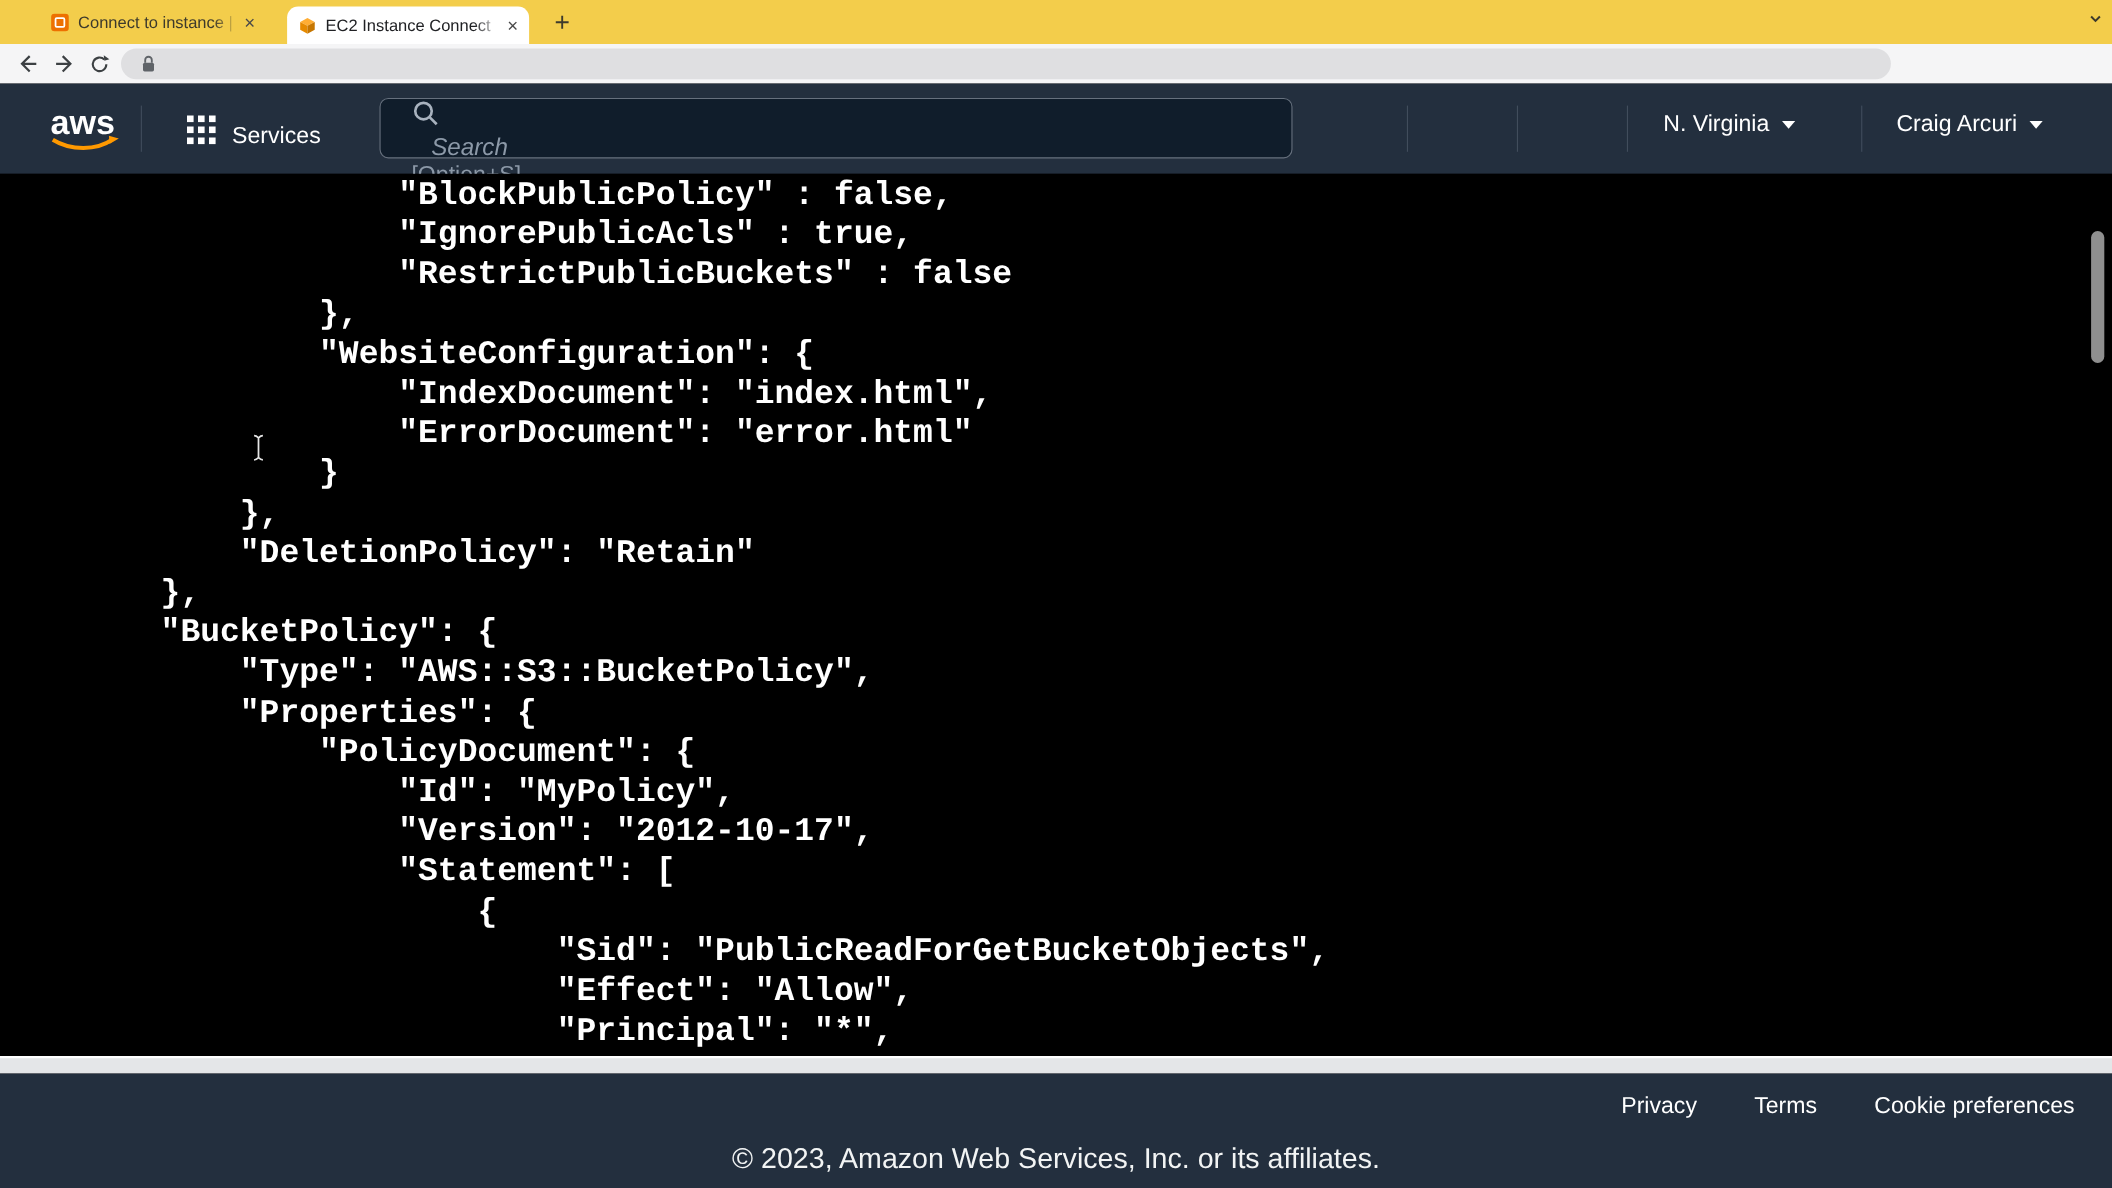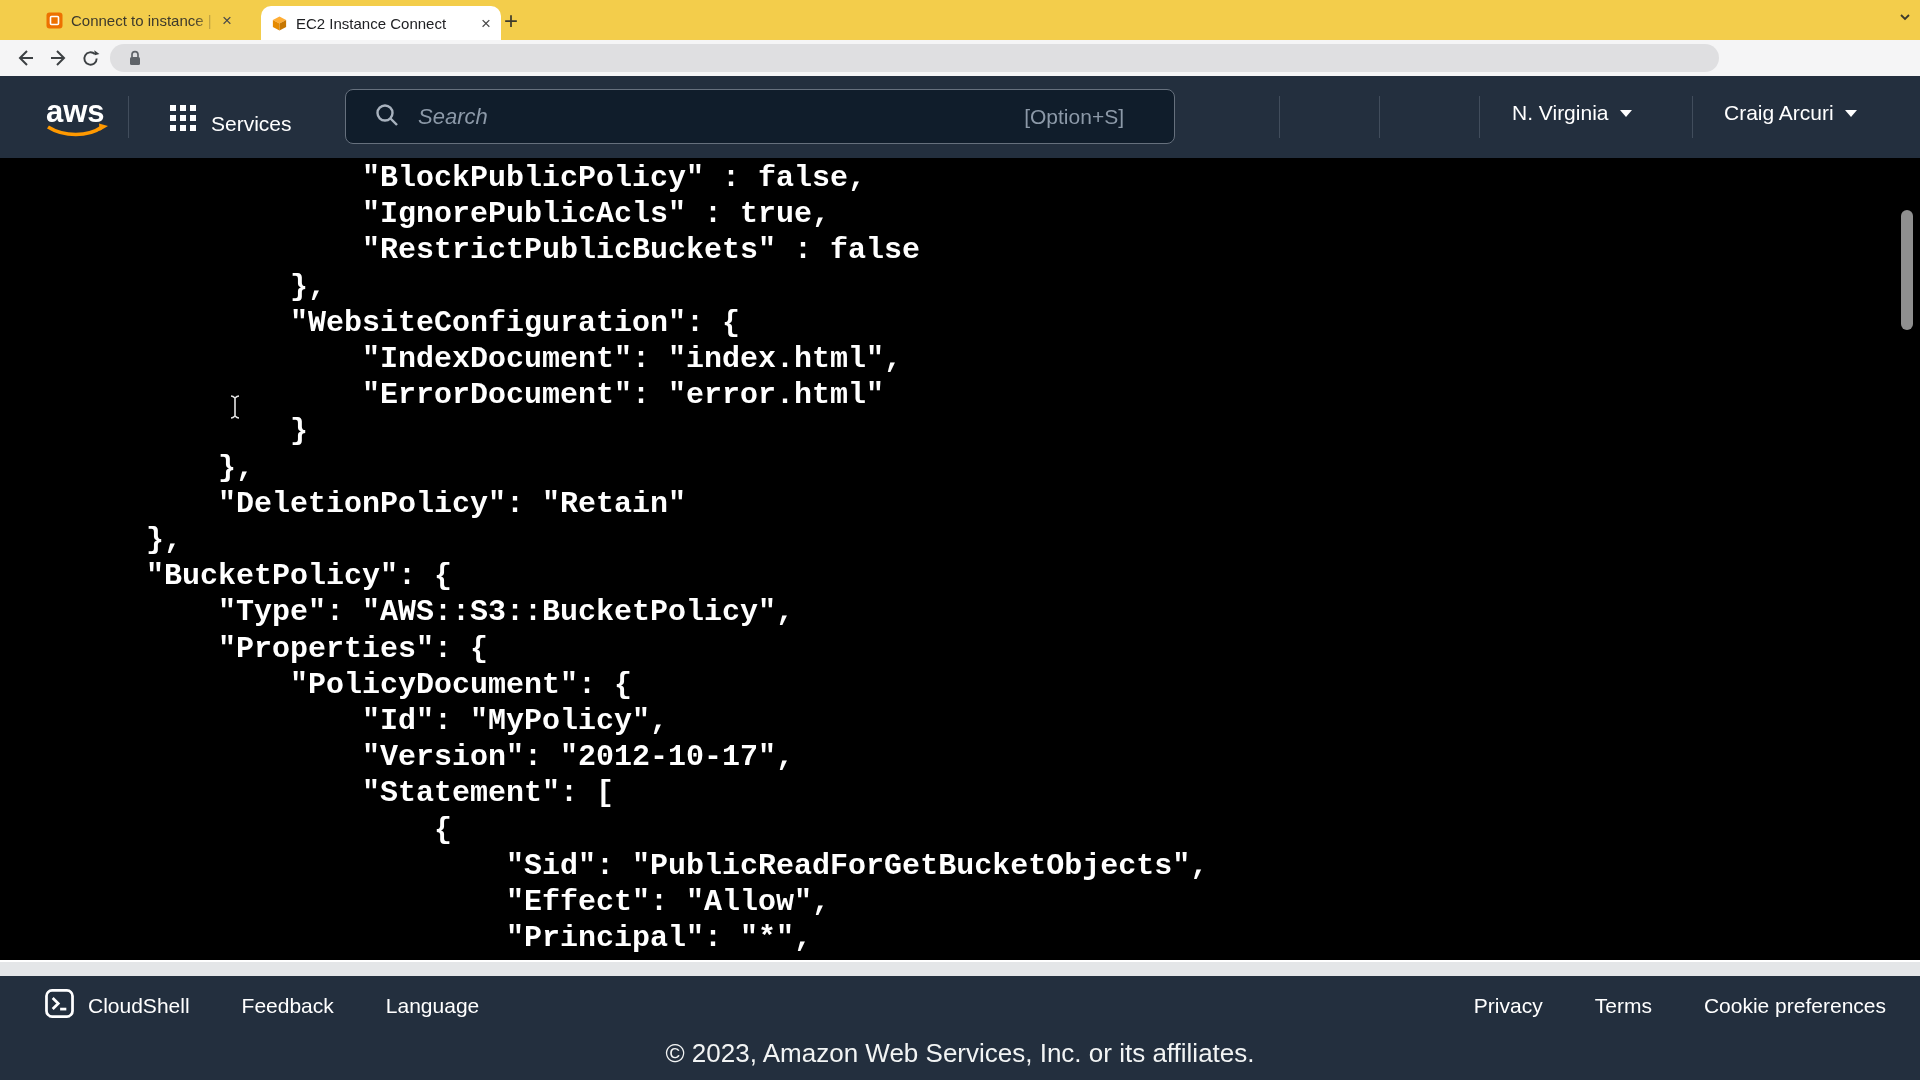--- a/index.html
+++ b/index.html
@@ -4,21 +4,21 @@
 <style>
   html,body{margin:0;padding:0;background:#000;}
   *{box-sizing:border-box;}
   .stage{position:relative;width:1920px;height:1080px;overflow:hidden;
          font-family:"Liberation Sans", sans-serif;}
 
   
   .tabstrip{position:absolute;left:0;top:0;width:1920px;height:40px;background:#F3CD4B;}
   .tab{position:absolute;top:0;height:40px;display:flex;align-items:center;padding:0 10px;}
   .tab.inactive{left:36px;width:206px;color:#3d3a2c;}
-  .tab.active{left:261px;width:240px;top:6px;height:34px;background:#FFFFFF;
+  .tab.active{left:261px;width:220px;top:6px;height:34px;background:#FFFFFF;
               border-radius:10px 10px 0 0;color:#202124;}
   .favicon{width:17px;height:17px;flex:0 0 17px;margin-right:8px;display:inline-flex;}
   .tab-title{font-size:15px;white-space:nowrap;overflow:hidden;flex:1;
              -webkit-mask-image:linear-gradient(90deg,#000 85%,transparent);
              mask-image:linear-gradient(90deg,#000 85%,transparent);}
   .tab-close{font-size:17px;color:#4a4a4a;margin-left:6px;line-height:1;cursor:pointer;}
   .newtab{position:absolute;left:496px;top:6px;width:30px;height:30px;border-radius:50%;
           display:flex;align-items:center;justify-content:center;font-size:24px;color:#3d3a2c;}
   .strip-chevron{position:absolute;right:8px;top:10px;color:#3d3a2c;}
 
@@ -44,22 +44,22 @@
   
   .awsnav{position:absolute;left:0;top:76px;width:1920px;height:82px;background:#232F3E;color:#EAEDED;}
   .aws-logo{position:absolute;left:44px;top:18px;}
   .nav-divider{position:absolute;top:20px;width:1px;height:42px;background:#414D5C;}
   .services{position:absolute;left:170px;top:24px;display:flex;align-items:center;gap:15px;}
   .gridicon{display:grid;grid-template-columns:repeat(3,6px);grid-template-rows:repeat(3,6px);
             gap:4px;}
   .gridicon i{background:#fff;}
   .services-label{font-size:21px;color:#fff;margin-top:12px;}
   .searchbox{position:absolute;left:345px;top:13px;width:830px;height:55px;background:#101D2B;
-             border:1px solid #66707D;border-radius:8px;display:flex;align-items:center;
-             padding:0 28px;}
+             border:1px solid #66707D;border-radius:8px;display:flex;align-items:flex-start;
+             padding:0 28px;flex-direction:column;}
   .search-ph{font-style:italic;font-size:22px;color:#8C99A8;margin-left:18px;flex:1;}
   .search-shortcut{font-size:21px;color:#8C99A8;margin-right:22px;}
   .navicon{position:absolute;top:99px;color:#EDEFF0;display:inline-flex;}
   .navtext{position:absolute;top:25px;font-size:21px;color:#fff;display:flex;align-items:center;gap:10px;}
   .caret{display:inline-flex;}
 
   
   .terminal{position:absolute;left:0;top:158px;width:1920px;height:802px;background:#000;}
   .terminal pre{margin:0;padding:2px 0 0 146px;font-family:"Liberation Mono", monospace;
                 font-weight:bold;font-size:30px;line-height:36.2px;color:#FFFFFF;}
@@ -289,34 +289,20 @@
           <path d="M3 2 C5 2 6 3 7 4 C8 3 9 2 11 2 M7 4 V22 M3 24 C5 24 6 23 7 22 C8 23 9 24 11 24" fill="none" stroke="#E6E6E6" stroke-width="1.6"></path>
         </svg>
     </span>
     <span class="vthumb"></span>
   </div>
 
   <div class="hscroll"></div>
 
   <div class="footer">
     <div class="footer-row">
-      <div class="f-left">
-        <span class="f-item">
-          <span>
-            <svg width="31" height="31" viewBox="0 0 25 25">
-                <rect x="2" y="2" width="21" height="21" rx="4.5" fill="none" stroke="#fff" stroke-width="2.2"></rect>
-                <polyline points="7,8 11.5,12.5 7,17" fill="none" stroke="#fff" stroke-width="2.2"></polyline>
-                <line x1="13" y1="17" x2="18" y2="17" stroke="#fff" stroke-width="2.2"></line>
-              </svg>
-          </span>
-          <span>CloudShell</span>
-        </span>
-        <span class="f-item">Feedback</span>
-        <span class="f-item">Language</span>
-      </div>
       <div class="f-right">
         <span class="f-item">Privacy</span>
         <span class="f-item">Terms</span>
         <span class="f-item">Cookie preferences</span>
       </div>
     </div>
     <div class="copyright">© 2023, Amazon Web Services, Inc. or its affiliates.</div>
   </div>
 
 </div>

